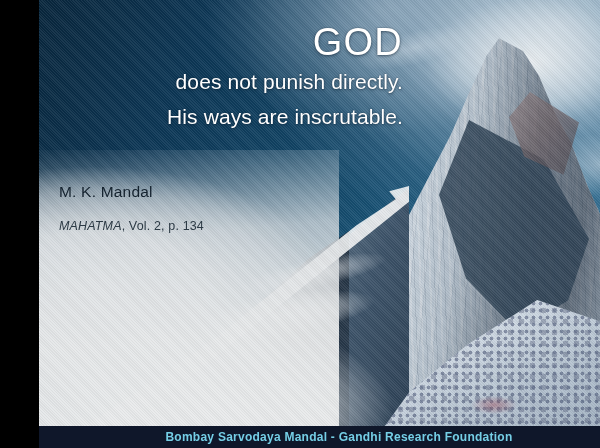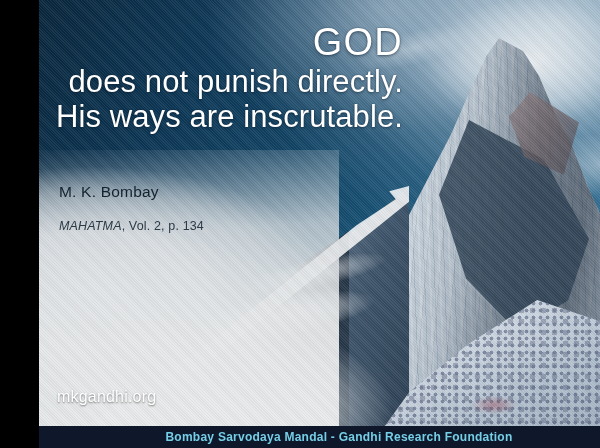--- a/index.html
+++ b/index.html
@@ -216,21 +216,21 @@
   .quote-block {
     position: absolute;
     left: 0; top: 20px;
     width: 364px;
     text-align: right;
     color: #ffffff;
     text-shadow: 0 1px 3px rgba(8,24,40,0.55), 0 0 1px rgba(8,24,40,0.5);
   }
   .quote-line {
     display: block;
-    font-size: 31px;
+    font-size: 21px;
     line-height: 35px;
     font-weight: 400;
     letter-spacing: 0.1px;
     white-space: nowrap;
   }
   .quote-line.lead {
     font-size: 38px;
     line-height: 44px;
     letter-spacing: 1.2px;
   }
@@ -321,25 +321,24 @@
     <div class="vignette"></div>
   </div>
 
   <div class="quote-block">
     <span class="quote-line lead">GOD</span>
     <span class="quote-line">does not punish directly.</span>
     <span class="quote-line">His ways are inscrutable.</span>
   </div>
 
   <div class="attribution">
-    <div class="author">M. K. Bombay</div>
+    <div class="author">M. K. Mandal</div>
     <div class="source">
       <span class="work">MAHATMA</span><span>, Vol. 2, p. 134</span>
     </div>
   </div>
 
-  <div class="site-url">mkgandhi.org</div>
 
   <div class="footer-bar">
     <span class="footer-text">Bombay Sarvodaya Mandal - Gandhi Research Foundation</span>
   </div>
 
 </div>
 
 </body></html>

